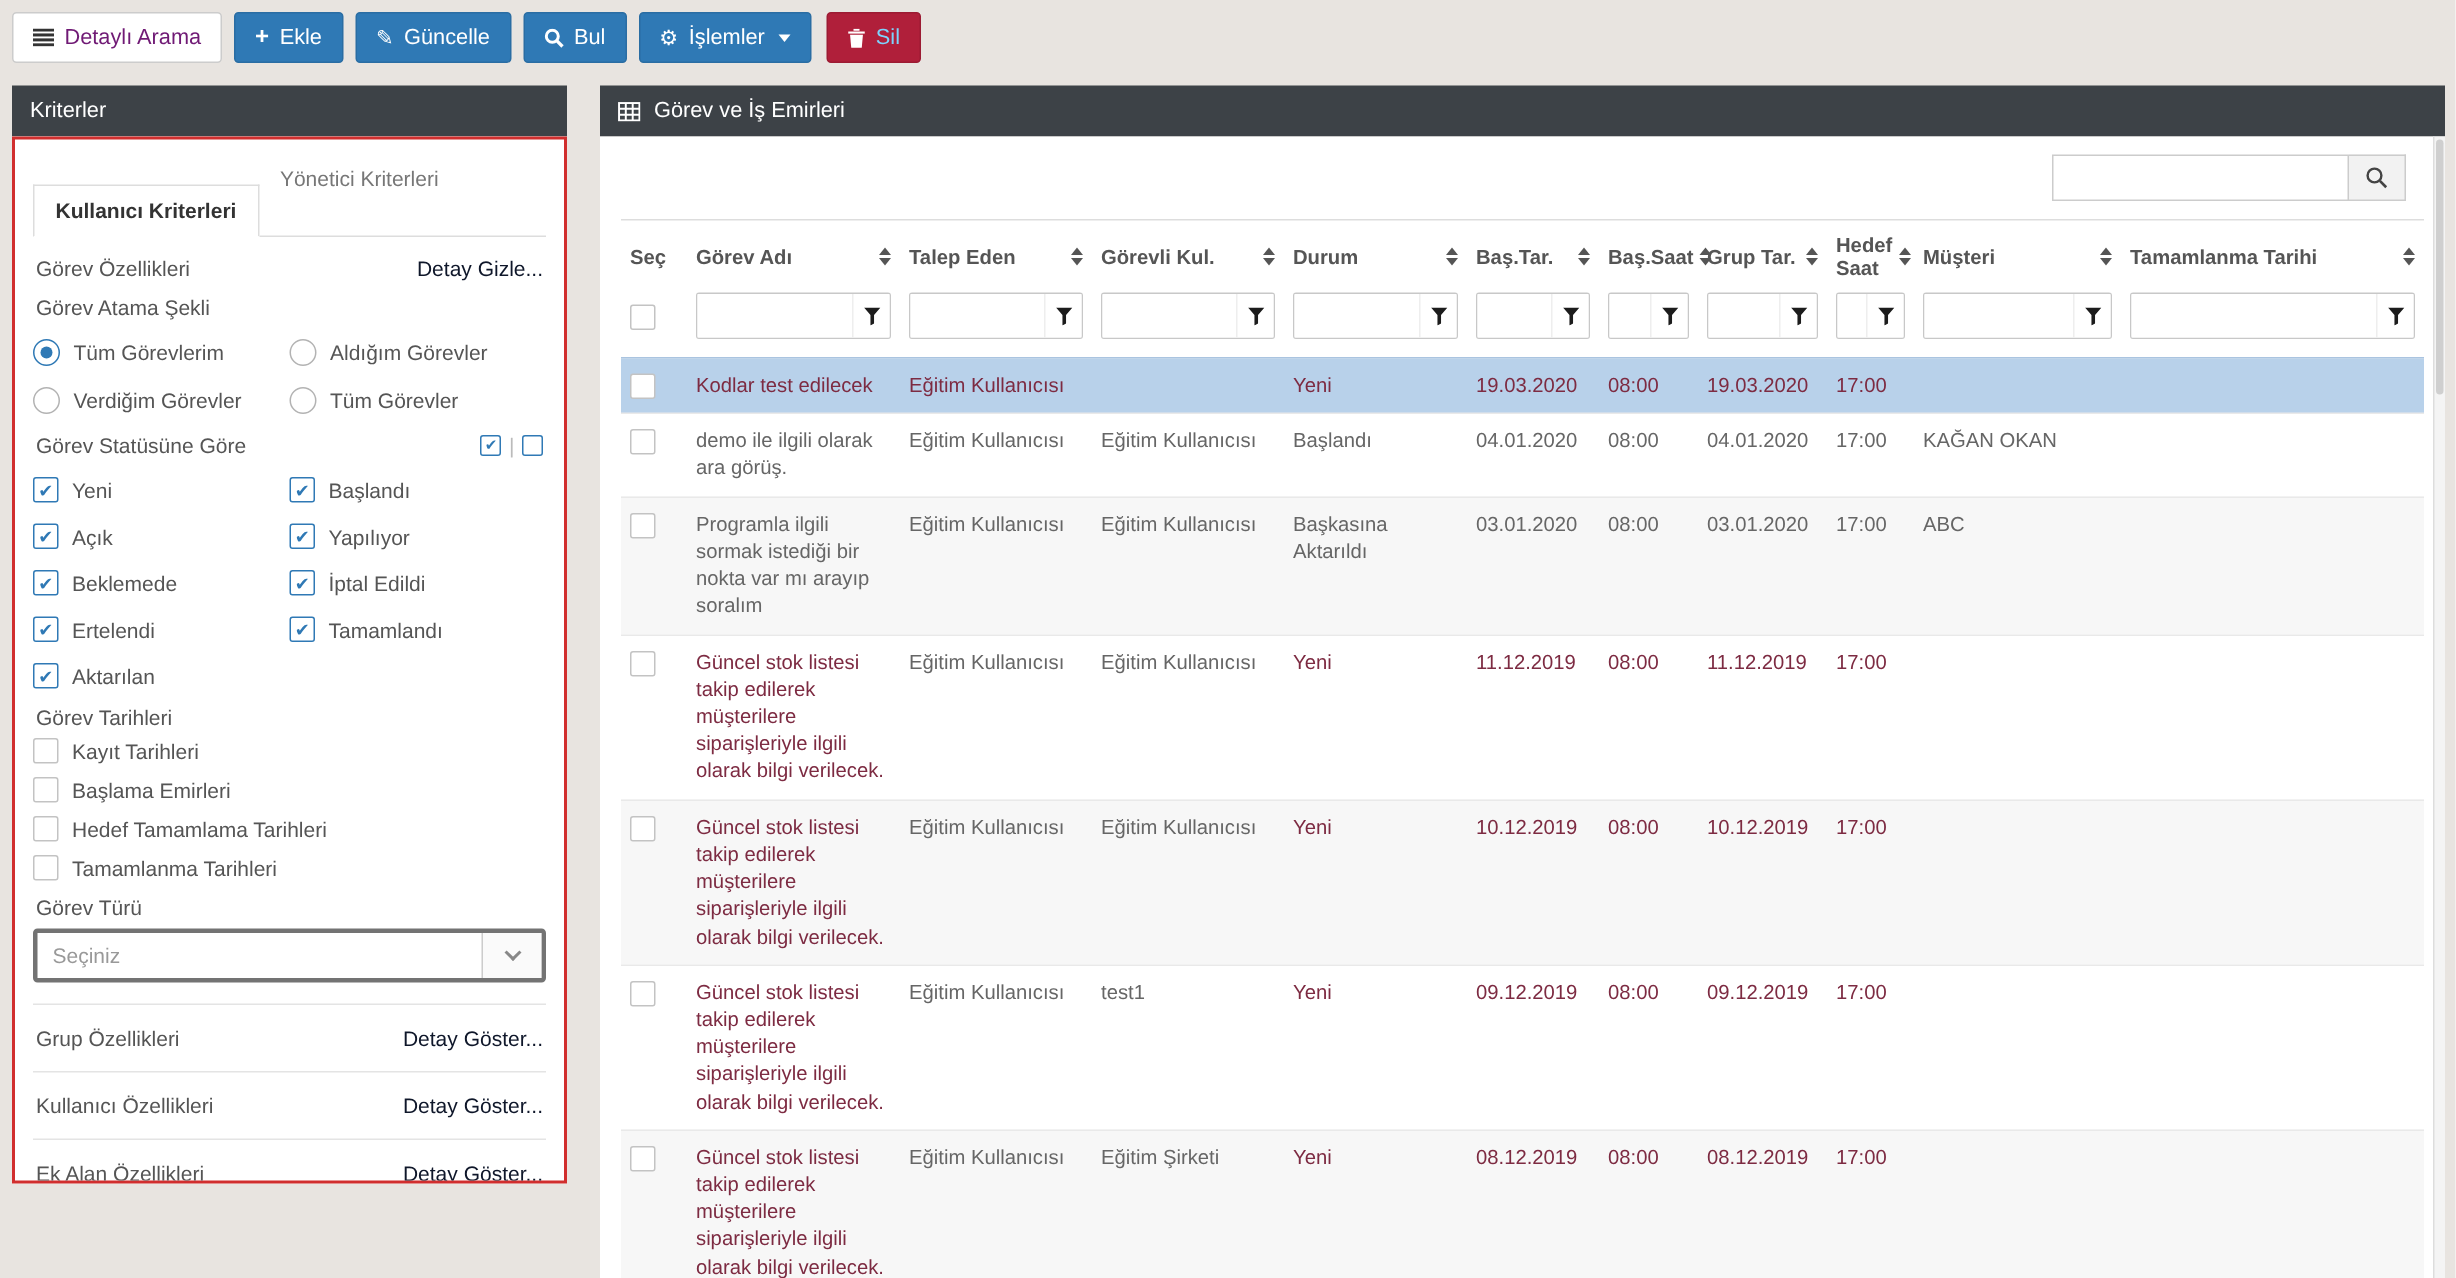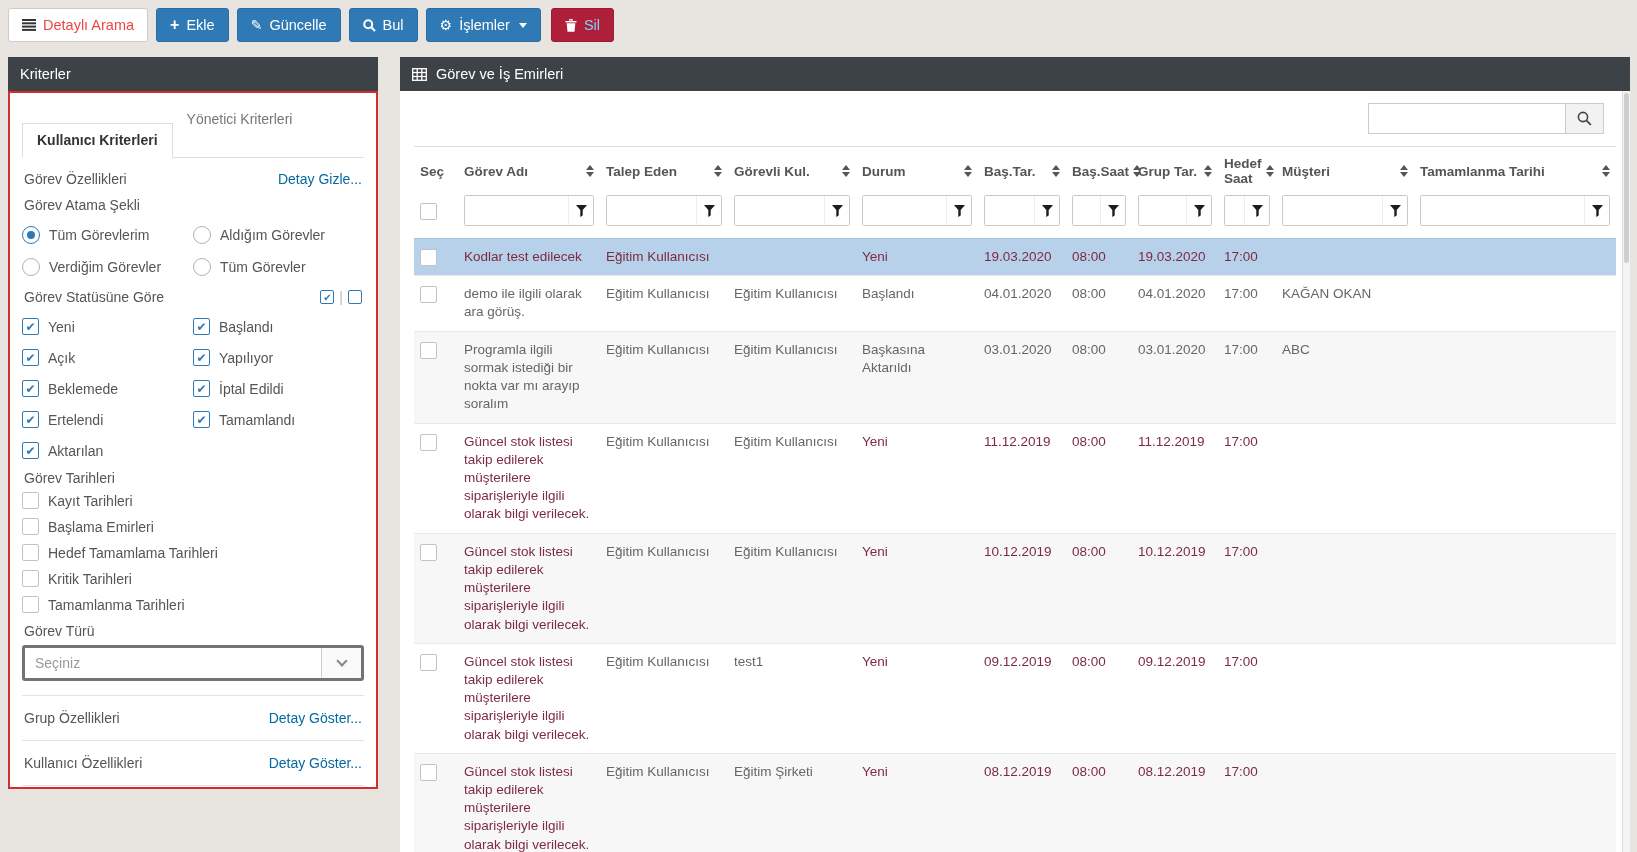--- a/index.html
+++ b/index.html
@@ -7,41 +7,41 @@
   body {
     background:#e8e4e0;
     font-family:"Liberation Sans","DejaVu Sans",sans-serif;
     font-size:14px; color:#555;
   }
   
   .toolbar { display:flex; gap:8px; padding:8px 0 0 8px; align-items:flex-start; }
   .btn { height:34px; padding:0 13px; border-radius:3px; font-size:14.5px;
          display:inline-flex; align-items:center; gap:7px; cursor:pointer;
          border:1px solid transparent; font-family:inherit; white-space:nowrap; }
-  .btn-default { background:#fff; border-color:#ccc; color:#ef4444; }
+  .btn-default { background:#fff; border-color:#ccc; color:#701a75; }
   .btn-primary { background:#2f79b5; border-color:#2a6da3; color:#fff; }
   .btn-danger  { background:#b01f3a; border-color:#9c1b33; color:#7dd3fc; }
   .glyph { font-size:14px; line-height:1; }
   .caret-down { width:0; height:0; border-left:4px solid transparent;
                 border-right:4px solid transparent; border-top:5px solid #fff; margin-left:2px; }
   
   .layout { display:flex; margin-top:15px; align-items:flex-start; }
   .panel-header { background:#3d4247; color:#fff; height:34px; display:flex;
                   align-items:center; gap:9px; padding:0 12px; font-size:14.5px; }
   
   .criteria { width:370px; margin-left:8px; flex:none; }
   .red-box { border:2px solid #d12e2e; background:#fff; height:698px;
              padding:10px 12px; overflow:hidden; }
   .tabs { display:flex; border-bottom:1px solid #ddd; }
   .tab { padding:8px 14px 9px; font-size:14px; color:#777; cursor:pointer; }
   .tab.active { font-weight:bold; color:#333; background:#fff;
                 border:1px solid #ddd; border-bottom:1px solid #fff; margin-bottom:-1px;margin-top:20px; }
   .section-head { display:flex; justify-content:space-between; align-items:center;
                   margin:13px 2px 2px; color:#555;gap:37px; }
-  .link { color:#0369a1; text-decoration:none; cursor:pointer; }
+  .link { color:#0f172a; text-decoration:none; cursor:pointer; }
   .sub-label { margin:10px 2px 4px; color:#555; }
   .opt-grid { display:grid; grid-template-columns:1fr 1fr; margin:8px 0 2px; }
   .opt-list { display:block; margin:6px 0 2px; }
   .opt-item { display:flex; align-items:center; gap:9px; color:#555; margin:5px 0 9px; cursor:pointer; }
   .radio-circle { width:18px; height:18px; border-radius:50%; border:1px solid #b3b3b3;
                   background:#fff; flex:none; position:relative; }
   .radio-circle.selected { border-color:#2f79b5; }
   .radio-circle.selected::after { content:""; position:absolute; left:4px; top:4px;
                   width:8px; height:8px; border-radius:50%; background:#2f79b5; }
   .cbox { width:17px; height:17px; border:1px solid #2f79b5; border-radius:2px; flex:none;
@@ -242,24 +242,20 @@
           <div class="opt-item">
             <span class="cbox empty">✔</span>
             <span>Başlama Emirleri</span>
           </div>
           <div class="opt-item">
             <span class="cbox empty">✔</span>
             <span>Hedef Tamamlama Tarihleri</span>
           </div>
           <div class="opt-item">
             <span class="cbox empty">✔</span>
-            <span>Kritik Tarihleri</span>
-          </div>
-          <div class="opt-item">
-            <span class="cbox empty">✔</span>
             <span>Tamamlanma Tarihleri</span>
           </div>
         </div>
 
       <div class="sub-label">Görev Türü</div>
       <div class="select-box">
         <div class="select-value">Seçiniz</div>
         <div class="select-caret">
           <span class="chev"></span>
         </div>

